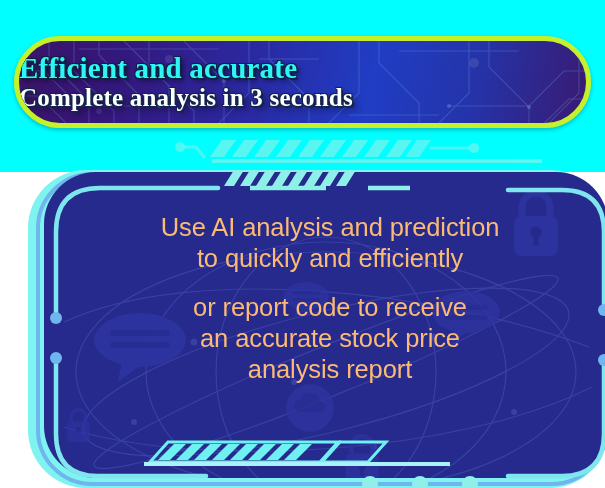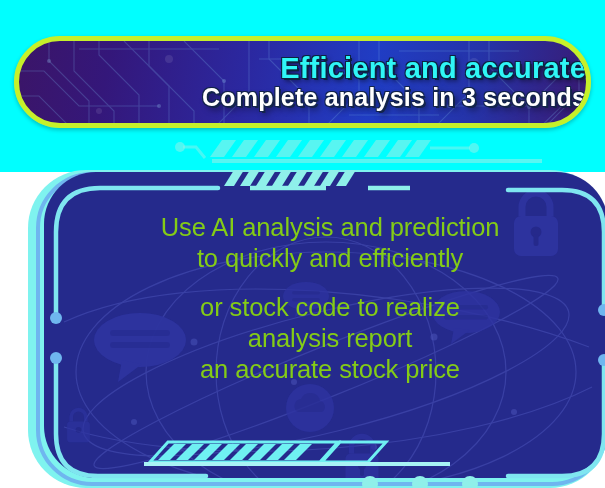--- a/index.html
+++ b/index.html
@@ -27,22 +27,23 @@
     border-radius:46px;
     border:5px solid #c6f02a;
     box-sizing:border-box;
     overflow:hidden;
     background:linear-gradient(100deg,#3b1568 0%,#34177a 16%,#2b28a0 40%,#203dc4 62%,#2533a8 80%,#3a1a72 100%);
     box-shadow:0 2px 4px rgba(0,0,0,.25);
   }
   .banner-circuit{position:absolute;inset:0;opacity:.55;}
   .banner-text{
     position:absolute;inset:0;
-    display:flex;flex-direction:column;align-items:flex-end;justify-content:center;
+    display:flex;flex-direction:column;align-items:flex-start;justify-content:center;
     z-index:3;
+    font-family:Liberation Serif, serif;
   }
   .banner-line1{
     color:#2ff6f6;
     font-size:29px;font-weight:bold;letter-spacing:.2px;
     line-height:1.02;
     text-shadow:
       2px 2px 0 #0d2240, -1px -1px 0 #0d2240, 1px -1px 0 #0d2240, -1px 1px 0 #0d2240,
       3px 3px 5px rgba(0,0,0,.6);
     margin-bottom:1px;
   }
@@ -78,21 +79,21 @@
     overflow:hidden;
   }
   .card-bg-svg{position:absolute;inset:0;}
 
   
   .card-frame{position:absolute;left:10px;top:10px;width:592px;height:332px;pointer-events:none;}
 
   
   .card-text{
     position:absolute;left:36px;top:40px;width:500px;
-    text-align:center;color:#84cc16;z-index:5;
+    text-align:center;color:#fdba74;z-index:5;
   }
   .para{font-size:25.5px;line-height:1.215;font-weight:400;letter-spacing:-.1px;}
   .para.p2{margin-top:18px;}
 
   
   .bottom-bar{position:absolute;left:140px;top:440px;width:330px;height:30px;z-index:6;}
 </style>
 </head>
 <body>
 
@@ -250,23 +251,23 @@
           </g>
         </g>
       </svg>
 
       <div class="card-text">
         <div class="para p1">
           <div>Use AI analysis and prediction</div>
           <div>to quickly and efficiently</div>
         </div>
         <div class="para p2">
-          <div>or stock code to realize</div>
+          <div>or report code to receive</div>
+          <div>an accurate stock price</div>
           <div>analysis report</div>
-          <div>an accurate stock price</div>
         </div>
       </div>
     </div>
 
     <svg class="card-frame" width="592" height="332" viewBox="0 0 592 332">
 
       <g stroke="#7fe6f0" stroke-width="4.5" fill="none" stroke-linecap="round">
         <path d="M18,148 L18,66 Q18,22 62,22 L180,22"></path>
         <path d="M18,196 L18,268 Q18,310 60,310 L168,310"></path>
         <path d="M566,140 L566,66 Q566,24 524,24 L470,24"></path>

